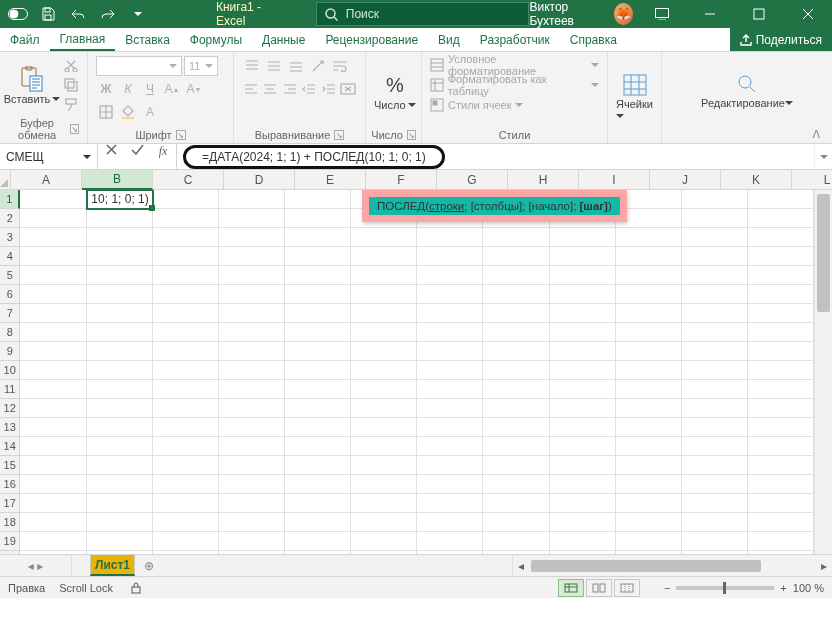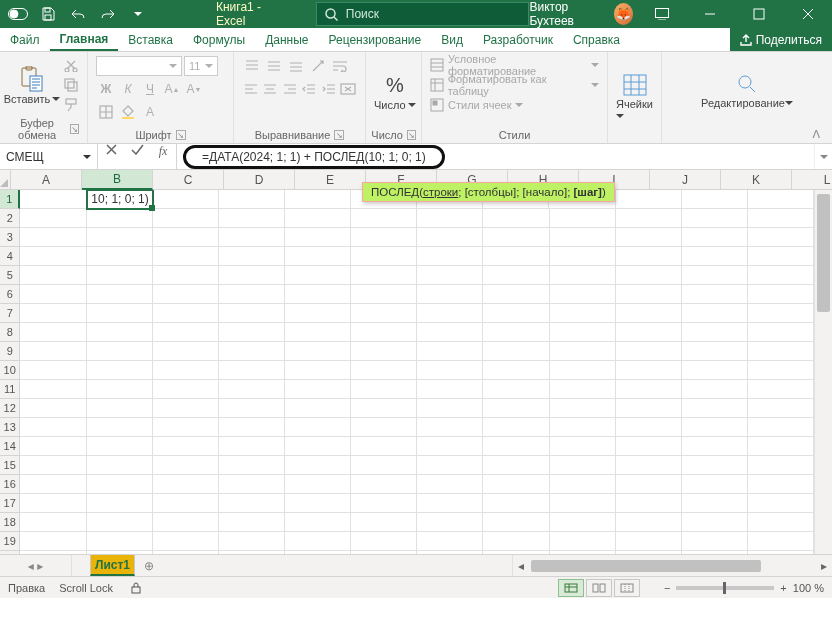--- a/index.html
+++ b/index.html
@@ -16,21 +16,21 @@
   .searchbox span { margin-left: 8px; }
   .tb-user { margin-left: auto; display: flex; align-items: center; gap: 8px; padding-right: 4px; }
   .tb-user .uname { font-size: 12px; }
   .avatar { width: 22px; height: 22px; border-radius: 50%; background: linear-gradient(135deg,#f7b267,#d36a3a); display: flex; align-items: center; justify-content: center; font-size: 12px; }
   .winbtn { width: 46px; height: 28px; display: flex; align-items: center; justify-content: center; }
   .winbtn svg { stroke: #fff; fill: none; stroke-width: 1; }
 
   
   .tabs { height: 24px; background: #fff; border-bottom: 1px solid #d4d4d4; display: flex; align-items: stretch; font-size: 12px; }
   .tab { padding: 0 10px; display: flex; align-items: center; color: #217346; cursor: default; }
-  .tab.active { font-weight: 700; border-bottom: 2px solid #217346; }
+  .tab.active { font-weight: 400; border-bottom: 2px solid #217346; }
   .tab.file { color: #217346; }
   .tab.share { margin-left: auto; background: #217346; color: #fff; padding: 0 10px; display:flex; align-items:center; gap:4px;}
   .tab.share svg { fill:#fff; }
 
   
   .ribbon { height: 92px; background: #f3f3f3; border-bottom: 1px solid #d4d4d4; display: flex; }
   .group { border-right: 1px solid #e1e1e1; padding: 4px 8px 2px 8px; display: flex; flex-direction: column; justify-content: space-between; }
   .group-body { display: flex; gap: 4px; flex: 1; }
   .group-label { text-align: center; font-size: 11px; color: #666; padding-top: 2px; display:flex; align-items:center; justify-content:center; gap:4px;}
   .glabel-expand { width:10px; height:10px; border:1px solid #aaa; display:inline-flex; align-items:center; justify-content:center; font-size:8px; color:#888;}
@@ -72,21 +72,21 @@
   .row-line { display:flex; height:19px; }
   .rowhdr { width:22px; background:#f3f2f1; border-right:1px solid #d4d4d4; border-bottom:1px solid #d4d4d4; display:flex; align-items:center; justify-content:center; font-size:11px; color:#555;}
   .rowhdr.active { background:#d2e8d4; color:#1a6b3f; border-right:2px solid #217346;}
   .cell { width:71px; border-right:1px solid #e0e0e0; border-bottom:1px solid #e0e0e0; padding:0 3px; font-size:12px; display:flex; align-items:center; background:#fff;}
   .cell.sel { outline:2px solid #217346; outline-offset:-1px; z-index:2; justify-content:flex-end; position:relative;}
   .cell.sel::after{content:""; position:absolute; right:-3px; bottom:-3px; width:6px; height:6px; background:#217346;}
   .vscroll { position:absolute; top:20px; right:0; width:18px; bottom:0; background:#f3f2f1; border-left:1px solid #e1e1e1;}
   .vscroll .thumb { position:absolute; left:2px; right:2px; top:4px; height:118px; background:#c1c1c1; border-radius:2px;} 
 
   
-  .fn-tooltip { position:absolute; top:12px; left:362px; background:#bef264; border:1px solid #fca5a5; box-shadow:1px 2px 4px rgba(0,0,0,0.2); padding:3px 8px; font-size:11.5px; z-index:5; white-space:nowrap;}
+  .fn-tooltip { position:absolute; top:20px; left:362px; background:#14b8a6; border:7px solid #fca5a5; box-shadow:1px 2px 4px rgba(0,0,0,0.2); padding:3px 8px; font-size:11.5px; z-index:5; white-space:nowrap;}
   .fn-tooltip b { font-weight:700; }
   .fn-tooltip .name { display:inline; }
 
   
   .sheetbar { height:22px; border-top:1px solid #d4d4d4; display:flex; align-items:stretch; background:#f3f2f1;}
   .sheet-nav { width:72px; display:flex; align-items:center; justify-content:center; gap:8px; color:#888; border-right:1px solid #e1e1e1; }
   .sheet-tab { background:#eab308; border:1px solid #c8c8c8; border-top:none; padding:0 4px; display:flex; align-items:center; font-size:12px; font-weight:600; color:#217346; border-bottom:2px solid #217346;}
   .sheet-add { width:28px; display:flex; align-items:center; justify-content:center; color:#888;}
   .hscroll { margin-left:auto; width:320px; display:flex; align-items:center; background:#f3f2f1; border-left:1px solid #e1e1e1;}
   .hscroll .tr { width:16px; text-align:center; color:#666; }

